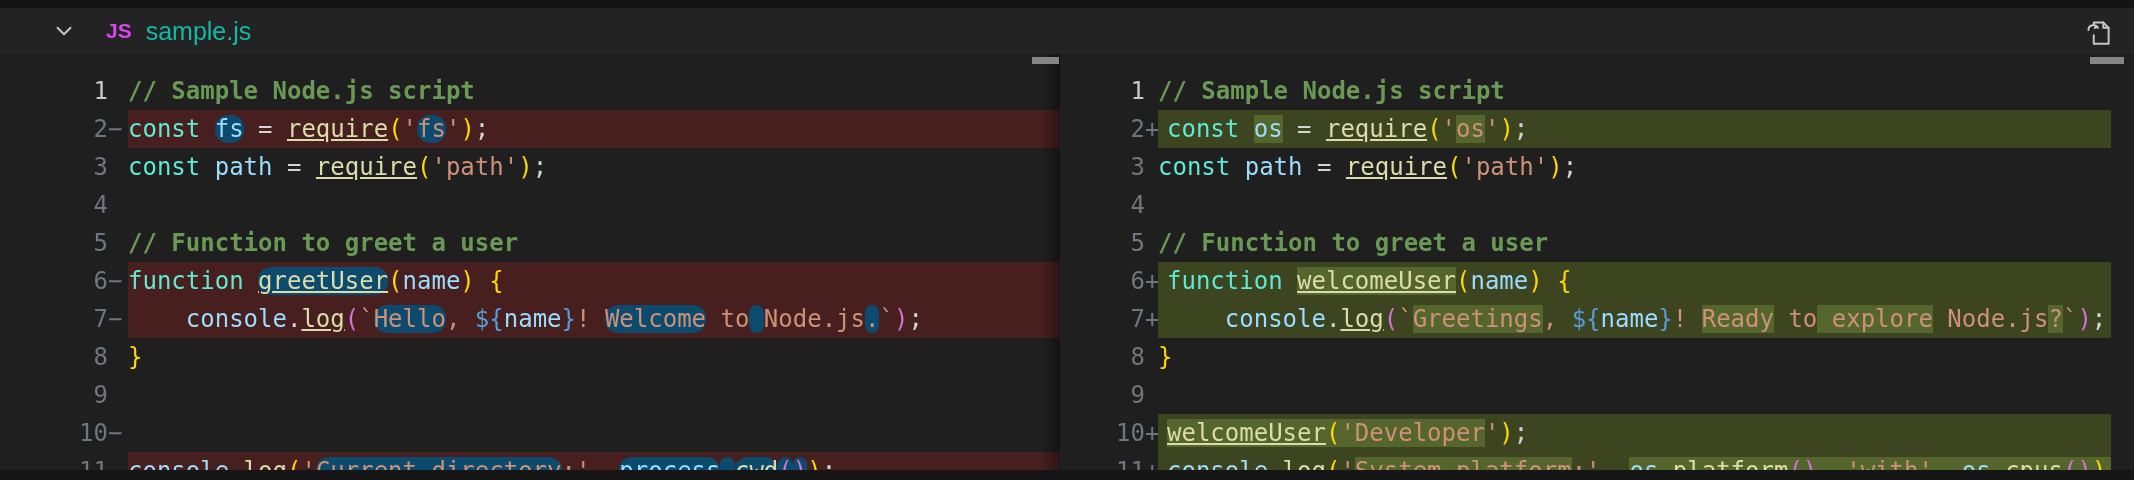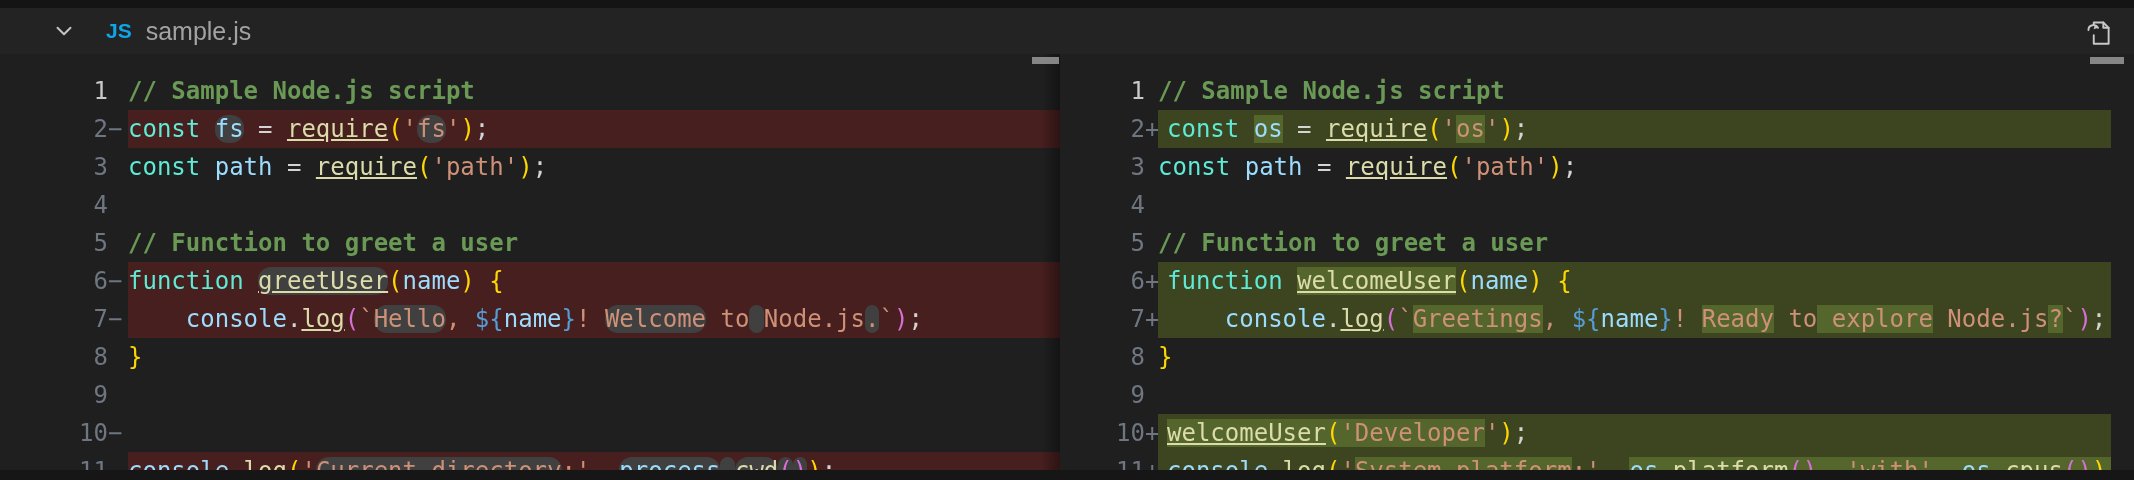--- a/index.html
+++ b/index.html
@@ -2,43 +2,43 @@
 <html><head>
 <meta charset="utf-8">
 <style>
   html,body{margin:0;padding:0;background:#141414;}
   .screen{position:relative;width:2134px;height:480px;background:#1f1f1f;overflow:hidden;
           font-family:"Liberation Sans", sans-serif;}
   .topstrip{position:absolute;left:0;top:0;width:2134px;height:8px;background:#141414;}
   .header{position:absolute;left:0;top:8px;width:2134px;height:46px;background:#232324;
           display:flex;align-items:center;}
   .chev{margin-left:46px;width:36px;height:36px;display:flex;align-items:center;justify-content:center;cursor:pointer;}
-  .jsbadge{margin-left:24px;color:#0ea5e9;font-weight:bold;font-size:21px;letter-spacing:0px;}
-  .fname{margin-left:14px;color:#a3a3a3;font-size:25px;}
+  .jsbadge{margin-left:24px;color:#d946ef;font-weight:bold;font-size:21px;letter-spacing:0px;}
+  .fname{margin-left:14px;color:#14b8a6;font-size:25px;}
   .hspacer{flex:1;}
   .openfile{margin-right:14px;width:44px;height:40px;display:flex;align-items:center;justify-content:center;cursor:pointer;border-radius:6px;}
 
   .editor{position:absolute;left:0;top:54px;width:2134px;height:416px;overflow:hidden;}
   .pane{position:absolute;top:0;height:416px;overflow:hidden;}
   .pane.left{left:0;width:1060px;}
   .pane.right{left:1060px;width:1074px;}
   .rows{padding-top:18px;}
   .row{display:flex;height:38px;line-height:38px;white-space:pre;
        font-family:"DejaVu Sans Mono", monospace;font-size:24px;}
   .ln{color:#6e7681;text-align:right;flex:none;}
   .pane.left .ln{width:108px;}
   .pane.right .ln{width:85px;}
   .sign{color:#6e7681;flex:none;}
   .pane.left .sign{width:20px;}
   .pane.right .sign{width:13px;}
   .ln.active{color:#c9c9c9;}
   .code{flex:1;min-width:0;}
   .row.del .code{background:#461f1e;}
   .row.add .code{background:#3c4420;padding-left:9px;}
-  .row.del .hl{background:#404040;border-radius:13px;}
+  .row.del .hl{background:#0c4a6e;border-radius:13px;}
   .row.add .hl{background:#55662c;}
 
   .c-cm{color:#6a9955;font-weight:bold;} .c-kw{color:#5eead4;} .c-vr{color:#9cdcfe;}
   .c-fn{color:#dcdcaa;text-decoration:underline;} .c-st{color:#ce9178;} .c-pl{color:#d4d4d4;}
   .c-b1{color:#ffd700;} .c-b2{color:#d670d6;} .c-tp{color:#569cd6;}
 
   .pane.left::after{content:"";position:absolute;top:0;right:0;bottom:0;width:18px;
       background:linear-gradient(to left, rgba(0,0,0,0.38), rgba(0,0,0,0));pointer-events:none;}
   .ruler{position:absolute;top:0;right:0;bottom:0;width:23px;background:#1f1f1f;z-index:2;}
   .hthumb{position:absolute;top:3px;height:7px;background:rgba(170,170,170,0.75);z-index:3;cursor:pointer;}

